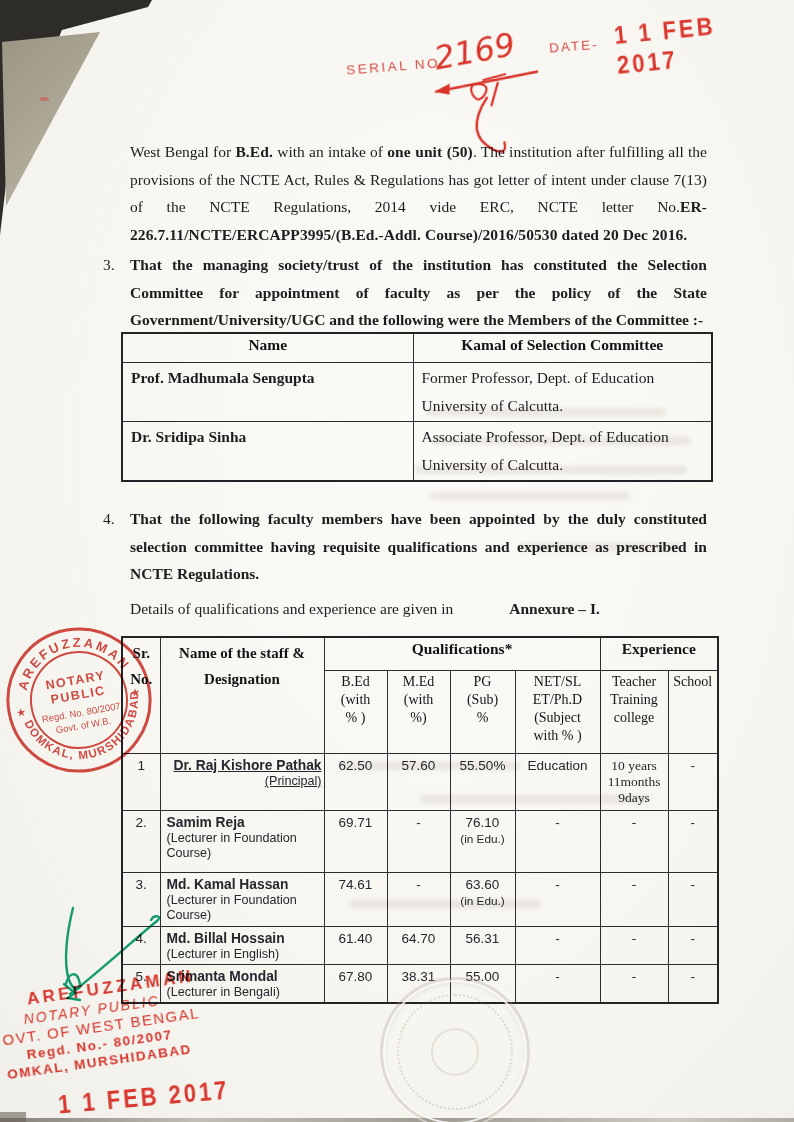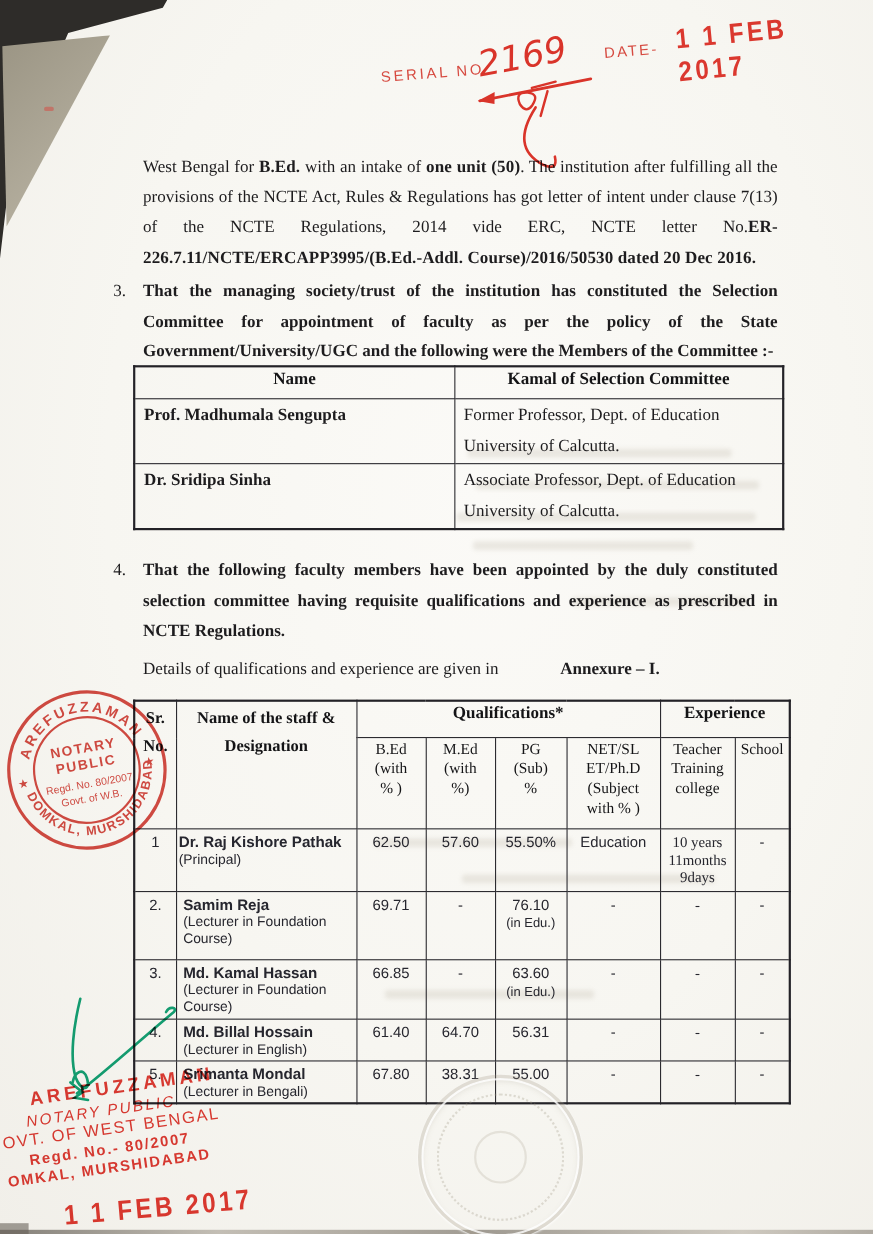--- a/index.html
+++ b/index.html
@@ -56,21 +56,21 @@
   table.stable th.group{font-size:15.5px;font-weight:700;text-align:center;height:28px;}
   table.stable th.sub{font-size:14px;font-weight:400;text-align:center;line-height:18px;height:78px;}
   table.stable th.merged{font-size:15px;font-weight:700;text-align:center;line-height:26px;}
   table.stable td{
     font-family:"Liberation Sans",sans-serif;
     font-size:13.5px;color:#26262e;text-align:center;padding:4px 2px 2px;line-height:16px;
   }
   table.stable td.namecell{text-align:left;padding-left:6px;}
   table.stable td.namecell .nm{font-weight:700;font-size:13.8px;}
   table.stable td.namecell .dg{font-size:12.6px;line-height:15px;}
-  table.stable td.namecell.center{text-align:left;padding-left:2px;}
+  table.stable td.namecell.center{text-align:right;padding-left:2px;text-decoration:underline;}
   table.stable td.exp{font-family:"Liberation Serif",serif;font-size:13.5px;line-height:16px;}
   table.stable td .sm{font-size:11.8px;}
   .pre{white-space:pre-line;}
   
   .red-ink{color:#d8372f;mix-blend-mode:multiply;}
   .serial-stamp{
     position:absolute;left:338px;top:28px;width:440px;height:60px;
     transform:rotate(-4.5deg);
     font-family:"Liberation Sans",sans-serif;
   }
@@ -240,21 +240,21 @@
       <td class="exp">-</td>
       <td>-</td>
     </tr>
 
     <tr style="height:54px">
       <td>3.</td>
       <td class="namecell">
         <div class="nm">Md. Kamal Hassan</div>
         <div class="dg">(Lecturer in Foundation Course)</div>
       </td>
-      <td>66.85</td>
+      <td>74.61</td>
       <td>-</td>
       <td><span>63.60</span><br><span class="sm">(in Edu.)</span></td>
       <td>-</td>
       <td class="exp">-</td>
       <td>-</td>
     </tr>
 
     <tr style="height:34px">
       <td>4.</td>
       <td class="namecell">

